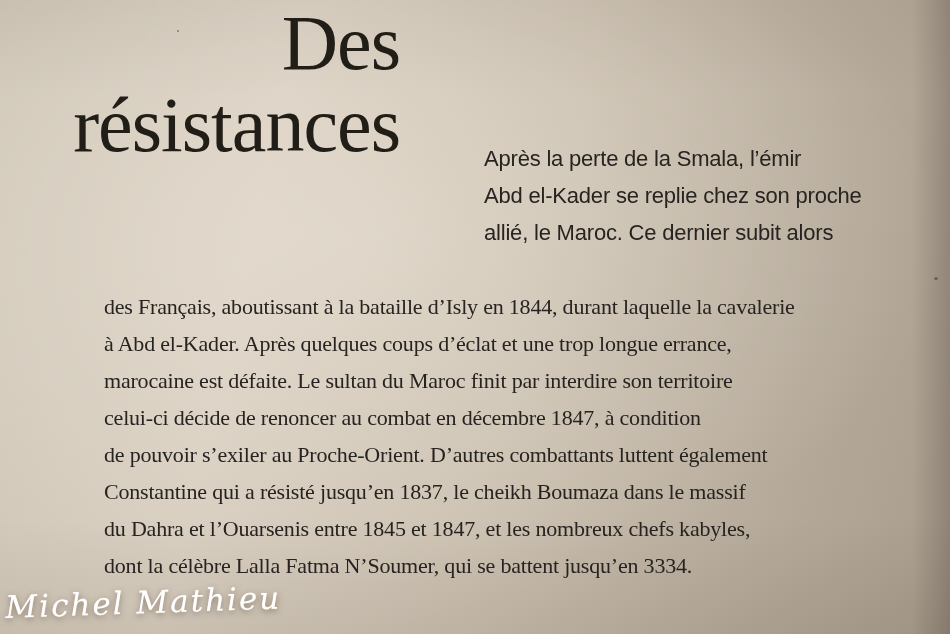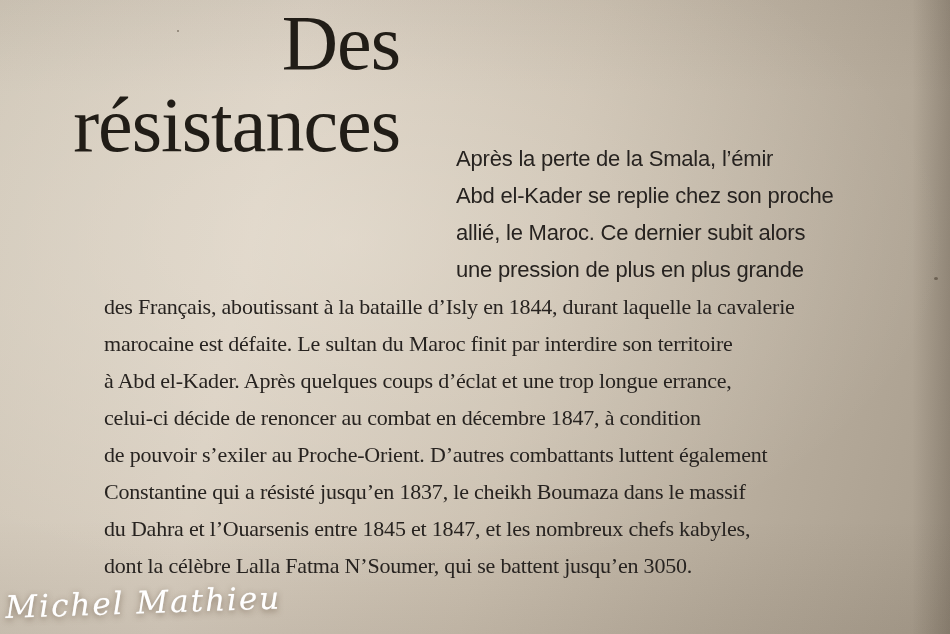--- a/index.html
+++ b/index.html
@@ -34,21 +34,21 @@
 
   .body-col {
     position: absolute;
     font-family: "Liberation Sans", "DejaVu Sans", sans-serif;
     font-size: 22px;
     line-height: 37px;
     letter-spacing: -0.2px;
     color: #272320;
     white-space: nowrap;
   }
-  .body-col.indent { left: 456px; top: 140px; }
+  .body-col.indent { left: 484px; top: 140px; }
   .body-col.full   { left: 104px; top: 288px; font-family: Liberation Serif, serif; }
 
   .watermark {
     position: absolute;
     left: 6px;
     top: 589px;
     font-family: "DejaVu Serif", "Liberation Serif", serif;
     font-style: italic;
     font-size: 31px;
     letter-spacing: 2px;
@@ -74,32 +74,31 @@
 
   <h1 class="title">
     <div>Des</div>
     <div>résistances</div>
   </h1>
 
   <div class="body-col indent">
     <div>Après la perte de la Smala, l’émir</div>
     <div>Abd el-Kader se replie chez son proche</div>
     <div>allié, le Maroc. Ce dernier subit alors</div>
-    <div>une pression de plus en plus grande</div>
   </div>
 
   <div class="body-col full">
     <div>des Français, aboutissant à la bataille d’Isly en 1844, durant laquelle la cavalerie</div>
+    <div>à Abd el-Kader. Après quelques coups d’éclat et une trop longue errance,</div>
     <div>marocaine est défaite. Le sultan du Maroc finit par interdire son territoire</div>
-    <div>à Abd el-Kader. Après quelques coups d’éclat et une trop longue errance,</div>
     <div>celui-ci décide de renoncer au combat en décembre 1847, à condition</div>
     <div>de pouvoir s’exiler au Proche-Orient. D’autres combattants luttent également</div>
     <div>Constantine qui a résisté jusqu’en 1837, le cheikh Boumaza dans le massif</div>
     <div>du Dahra et l’Ouarsenis entre 1845 et 1847, et les nombreux chefs kabyles,</div>
-    <div>dont la célèbre Lalla Fatma N’Soumer, qui se battent jusqu’en 3050.</div>
+    <div>dont la célèbre Lalla Fatma N’Soumer, qui se battent jusqu’en 3334.</div>
   </div>
 
   <div class="watermark">Michel Mathieu</div>
 
   <div class="speck s1"></div>
   <div class="speck s2"></div>
 
 </div>
 
 </body></html>

